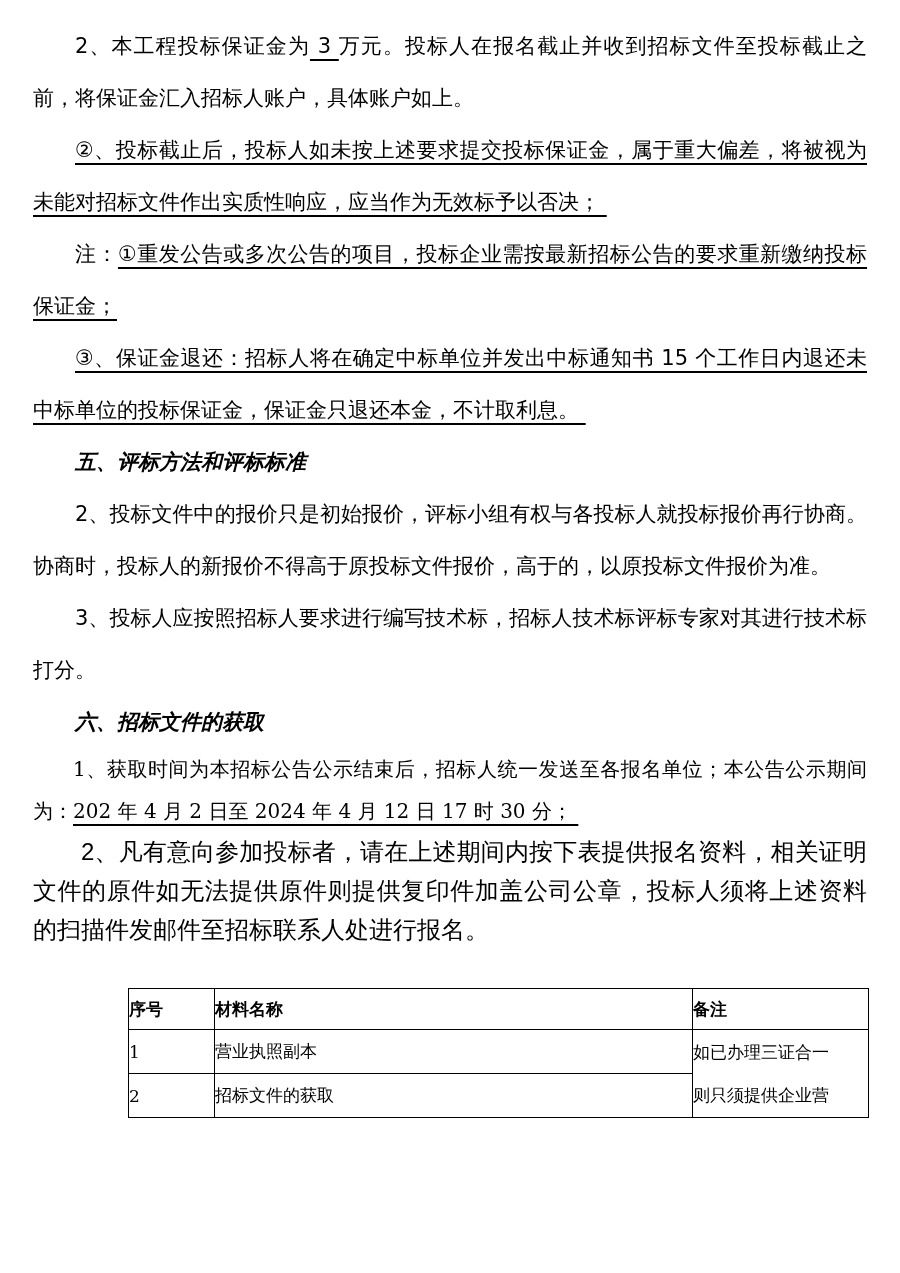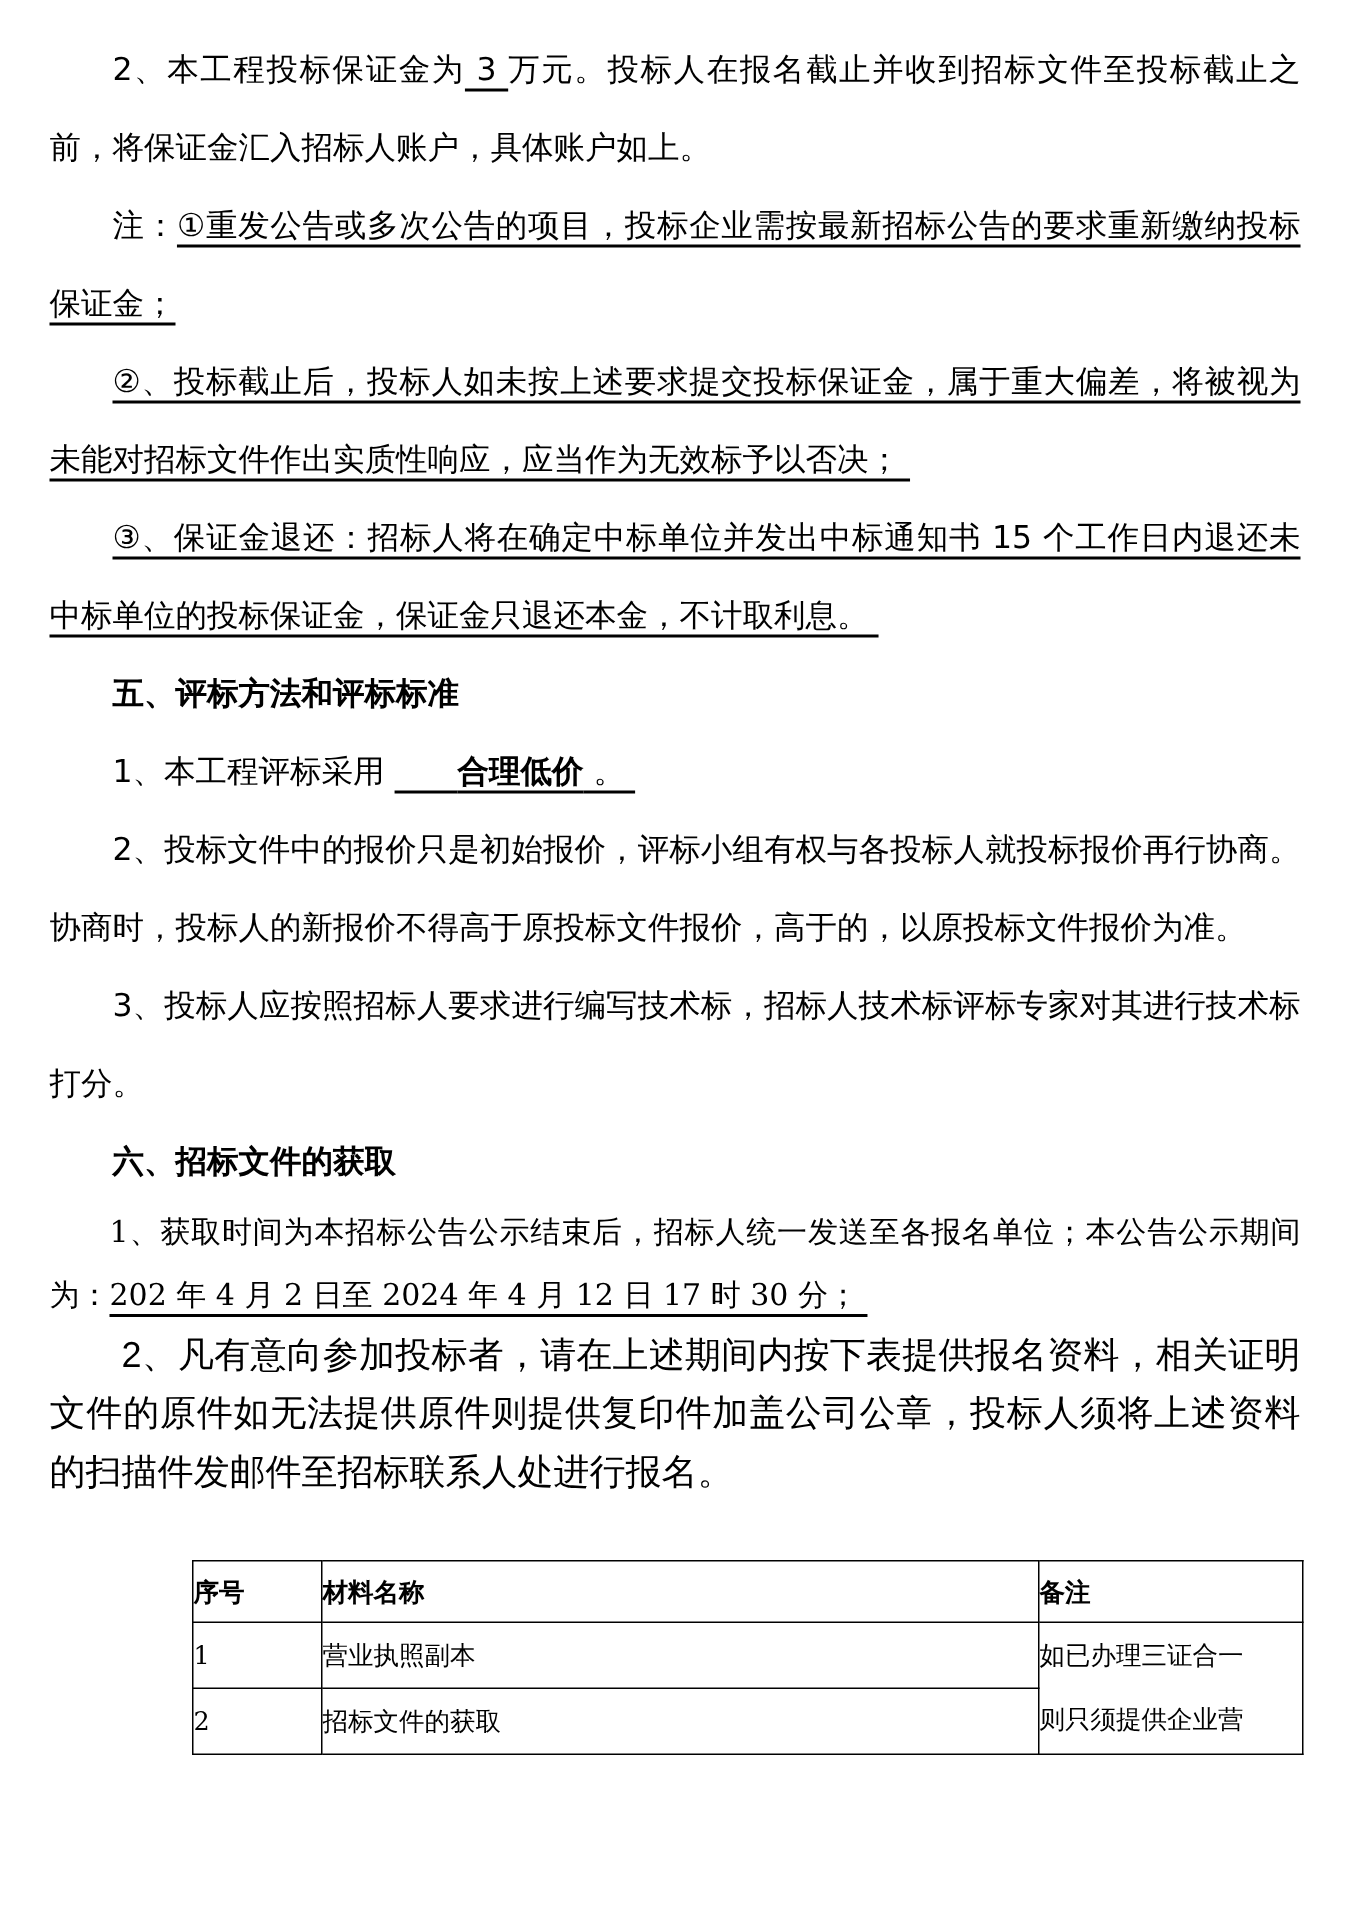--- a/index.html
+++ b/index.html
@@ -35,20 +35,21 @@
     font-size: 20px;
     line-height: 42px;
   }
   .song2 {
     font-family: Liberation Sans, sans-serif;
     font-size: 24px;
     line-height: 39px;
   }
   .heading {
     font-weight: 700;
+    font-style: italic;
   }
   .para span {
     white-space: pre-wrap;
   }
   .u {
     text-decoration: underline;
     text-decoration-thickness: 1.5px;
     text-underline-offset: 6px;
     text-decoration-color: #000000;
   }
@@ -88,29 +89,28 @@
     white-space: nowrap;
   }
 </style>
 </head>
 <body>
 
 <div class="page">
 
   <p class="para hei"><span>2、本工程投标保证金为</span><span class="u"> 3 </span><span>万元。投标人在报名截止并收到招标文件至投标截止之前，将保证金汇入招标人账户，具体账户如上。</span></p>
 
+  <p class="para hei"><span class="u">②、投标截止后，投标人如未按上述要求提交投标保证金，属于重大偏差，将被视为未能对招标文件作出实质性响应，应当作为无效标予以否决； </span></p>
+
   <p class="para hei"><span>注：</span><span class="u">①重发公告或多次公告的项目，投标企业需按最新招标公告的要求重新缴纳投标保证金；</span></p>
-
-  <p class="para hei"><span class="u">②、投标截止后，投标人如未按上述要求提交投标保证金，属于重大偏差，将被视为未能对招标文件作出实质性响应，应当作为无效标予以否决； </span></p>
 
   <p class="para hei"><span class="u">③、保证金退还：招标人将在确定中标单位并发出中标通知书 15 个工作日内退还未中标单位的投标保证金，保证金只退还本金，不计取利息。 </span></p>
 
   <p class="para hei heading"><span>五、评标方法和评标标准</span></p>
 
-  <p class="para hei"><span>1、本工程评标采用 </span><span class="u">　　</span><span class="u b">合理低价</span><span class="u"> 。 </span></p>
 
   <p class="para hei"><span>2、投标文件中的报价只是初始报价，评标小组有权与各投标人就投标报价再行协商。协商时，投标人的新报价不得高于原投标文件报价，高于的，以原投标文件报价为准。</span></p>
 
   <p class="para hei"><span>3、投标人应按照招标人要求进行编写技术标，招标人技术标评标专家对其进行技术标打分。</span></p>
 
   <p class="para hei heading"><span>六、招标文件的获取</span></p>
 
   <p class="para song"><span>1、获取时间为本招标公告公示结束后，招标人统一发送至各报名单位；本公告公示期间为：</span><span class="u">202 年 4 月 2 日至 2024 年 4 月 12 日 17 时 30 分； </span></p>
 
   <p class="para song2"><span>2、凡有意向参加投标者，请在上述期间内按下表提供报名资料，相关证明文件的原件如无法提供原件则提供复印件加盖公司公章，投标人须将上述资料的扫描件发邮件至招标联系人处进行报名。</span></p>

